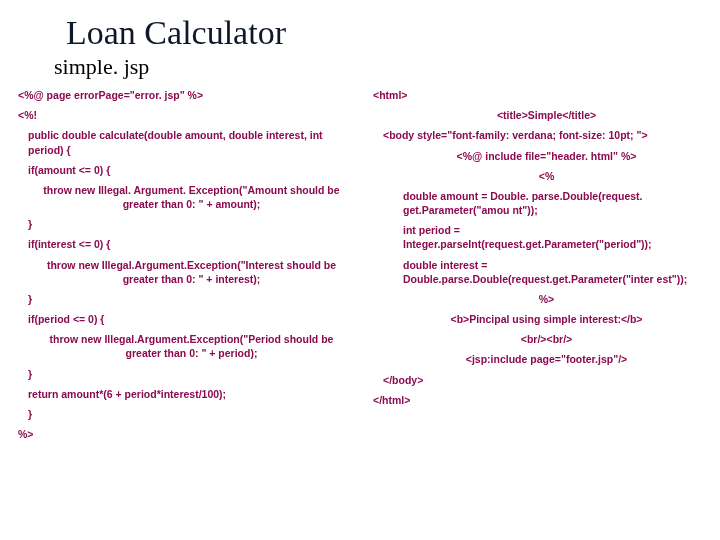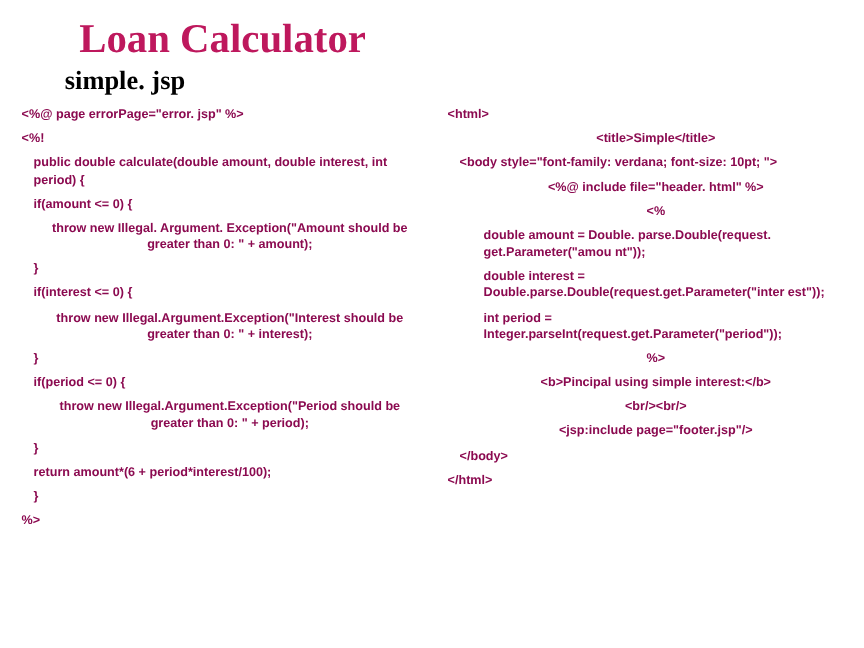--- a/index.html
+++ b/index.html
@@ -7,28 +7,28 @@
     padding: 14px 20px 10px 54px;
     font-family: Arial, Helvetica, sans-serif;
     background: #fff;
     width: 720px;
     height: 540px;
     box-sizing: border-box;
   }
   h1 {
     font-family: "Times New Roman", Times, serif;
     font-size: 34px;
-    font-weight: bold;
+    font-weight: normal;
     margin: 0 0 2px 12px;
-    color: #be185d;
+    color: #0f172a;
   }
   h2 {
     font-family: "Times New Roman", Times, serif;
     font-size: 22px;
-    font-weight: bold;
+    font-weight: normal;
     margin: 0 0 8px 0;
     color: #000;
   }
   .cols {
     display: flex;
     gap: 28px;
     margin-left: -36px;
   }
   .col {
     flex: 1;
@@ -74,22 +74,22 @@
     <p class="code-line">%&gt;</p>
   </div>
 
   <div class="col">
     <p class="code-line">&lt;html&gt;</p>
     <p class="code-line i2">&lt;title&gt;Simple&lt;/title&gt;</p>
     <p class="code-line i1 wrap">&lt;body style="font-family: verdana; font-size: 10pt; "&gt;</p>
     <p class="code-line i2">&lt;%@ include file="header. html" %&gt;</p>
     <p class="code-line i2">&lt;%</p>
     <p class="code-line i3 wrap">double amount = Double. parse.Double(request. get.Parameter("amou nt"));</p>
+    <p class="code-line i3 wrap">int period = Integer.parseInt(request.get.Parameter("period"));</p>
     <p class="code-line i3 wrap">double interest = Double.parse.Double(request.get.Parameter("inter est"));</p>
-    <p class="code-line i3 wrap">int period = Integer.parseInt(request.get.Parameter("period"));</p>
     <p class="code-line i2">%&gt;</p>
     <p class="code-line i2">&lt;b&gt;Pincipal using simple interest:&lt;/b&gt;</p>
     <p class="code-line i2">&lt;br/&gt;&lt;br/&gt;</p>
     <p class="code-line i2">&lt;jsp:include page="footer.jsp"/&gt;</p>
     <p class="code-line i1">&lt;/body&gt;</p>
     <p class="code-line">&lt;/html&gt;</p>
   </div>
 
 </div>
 

